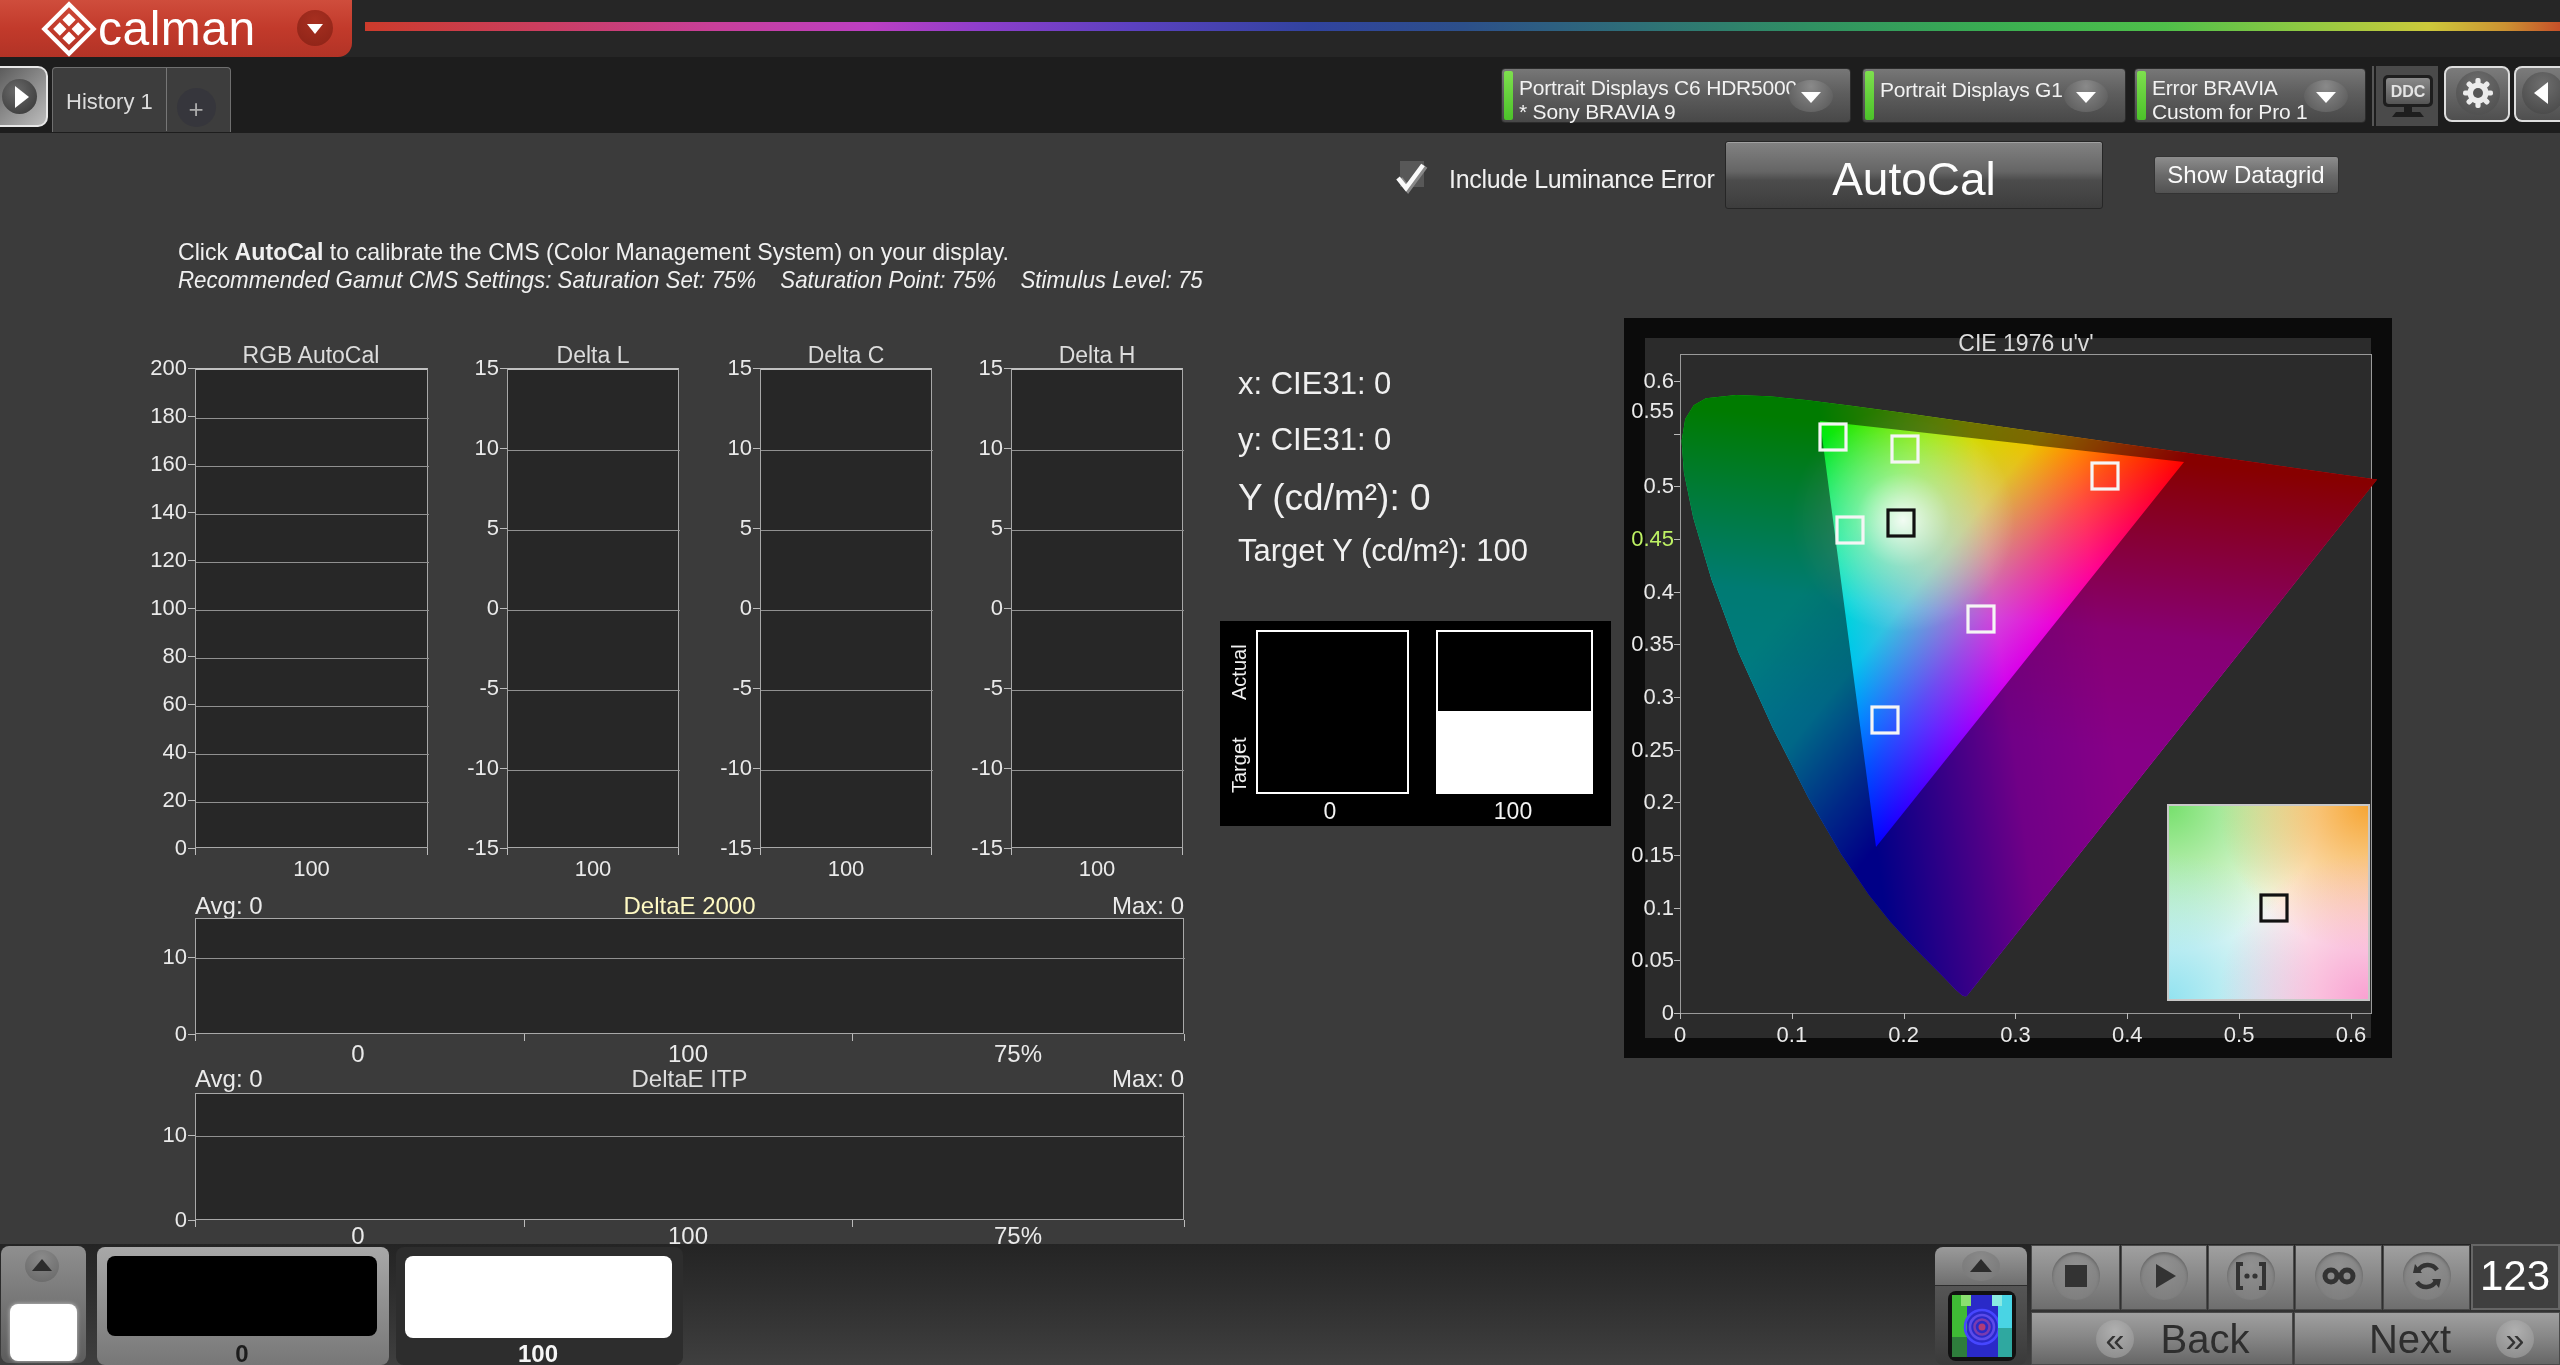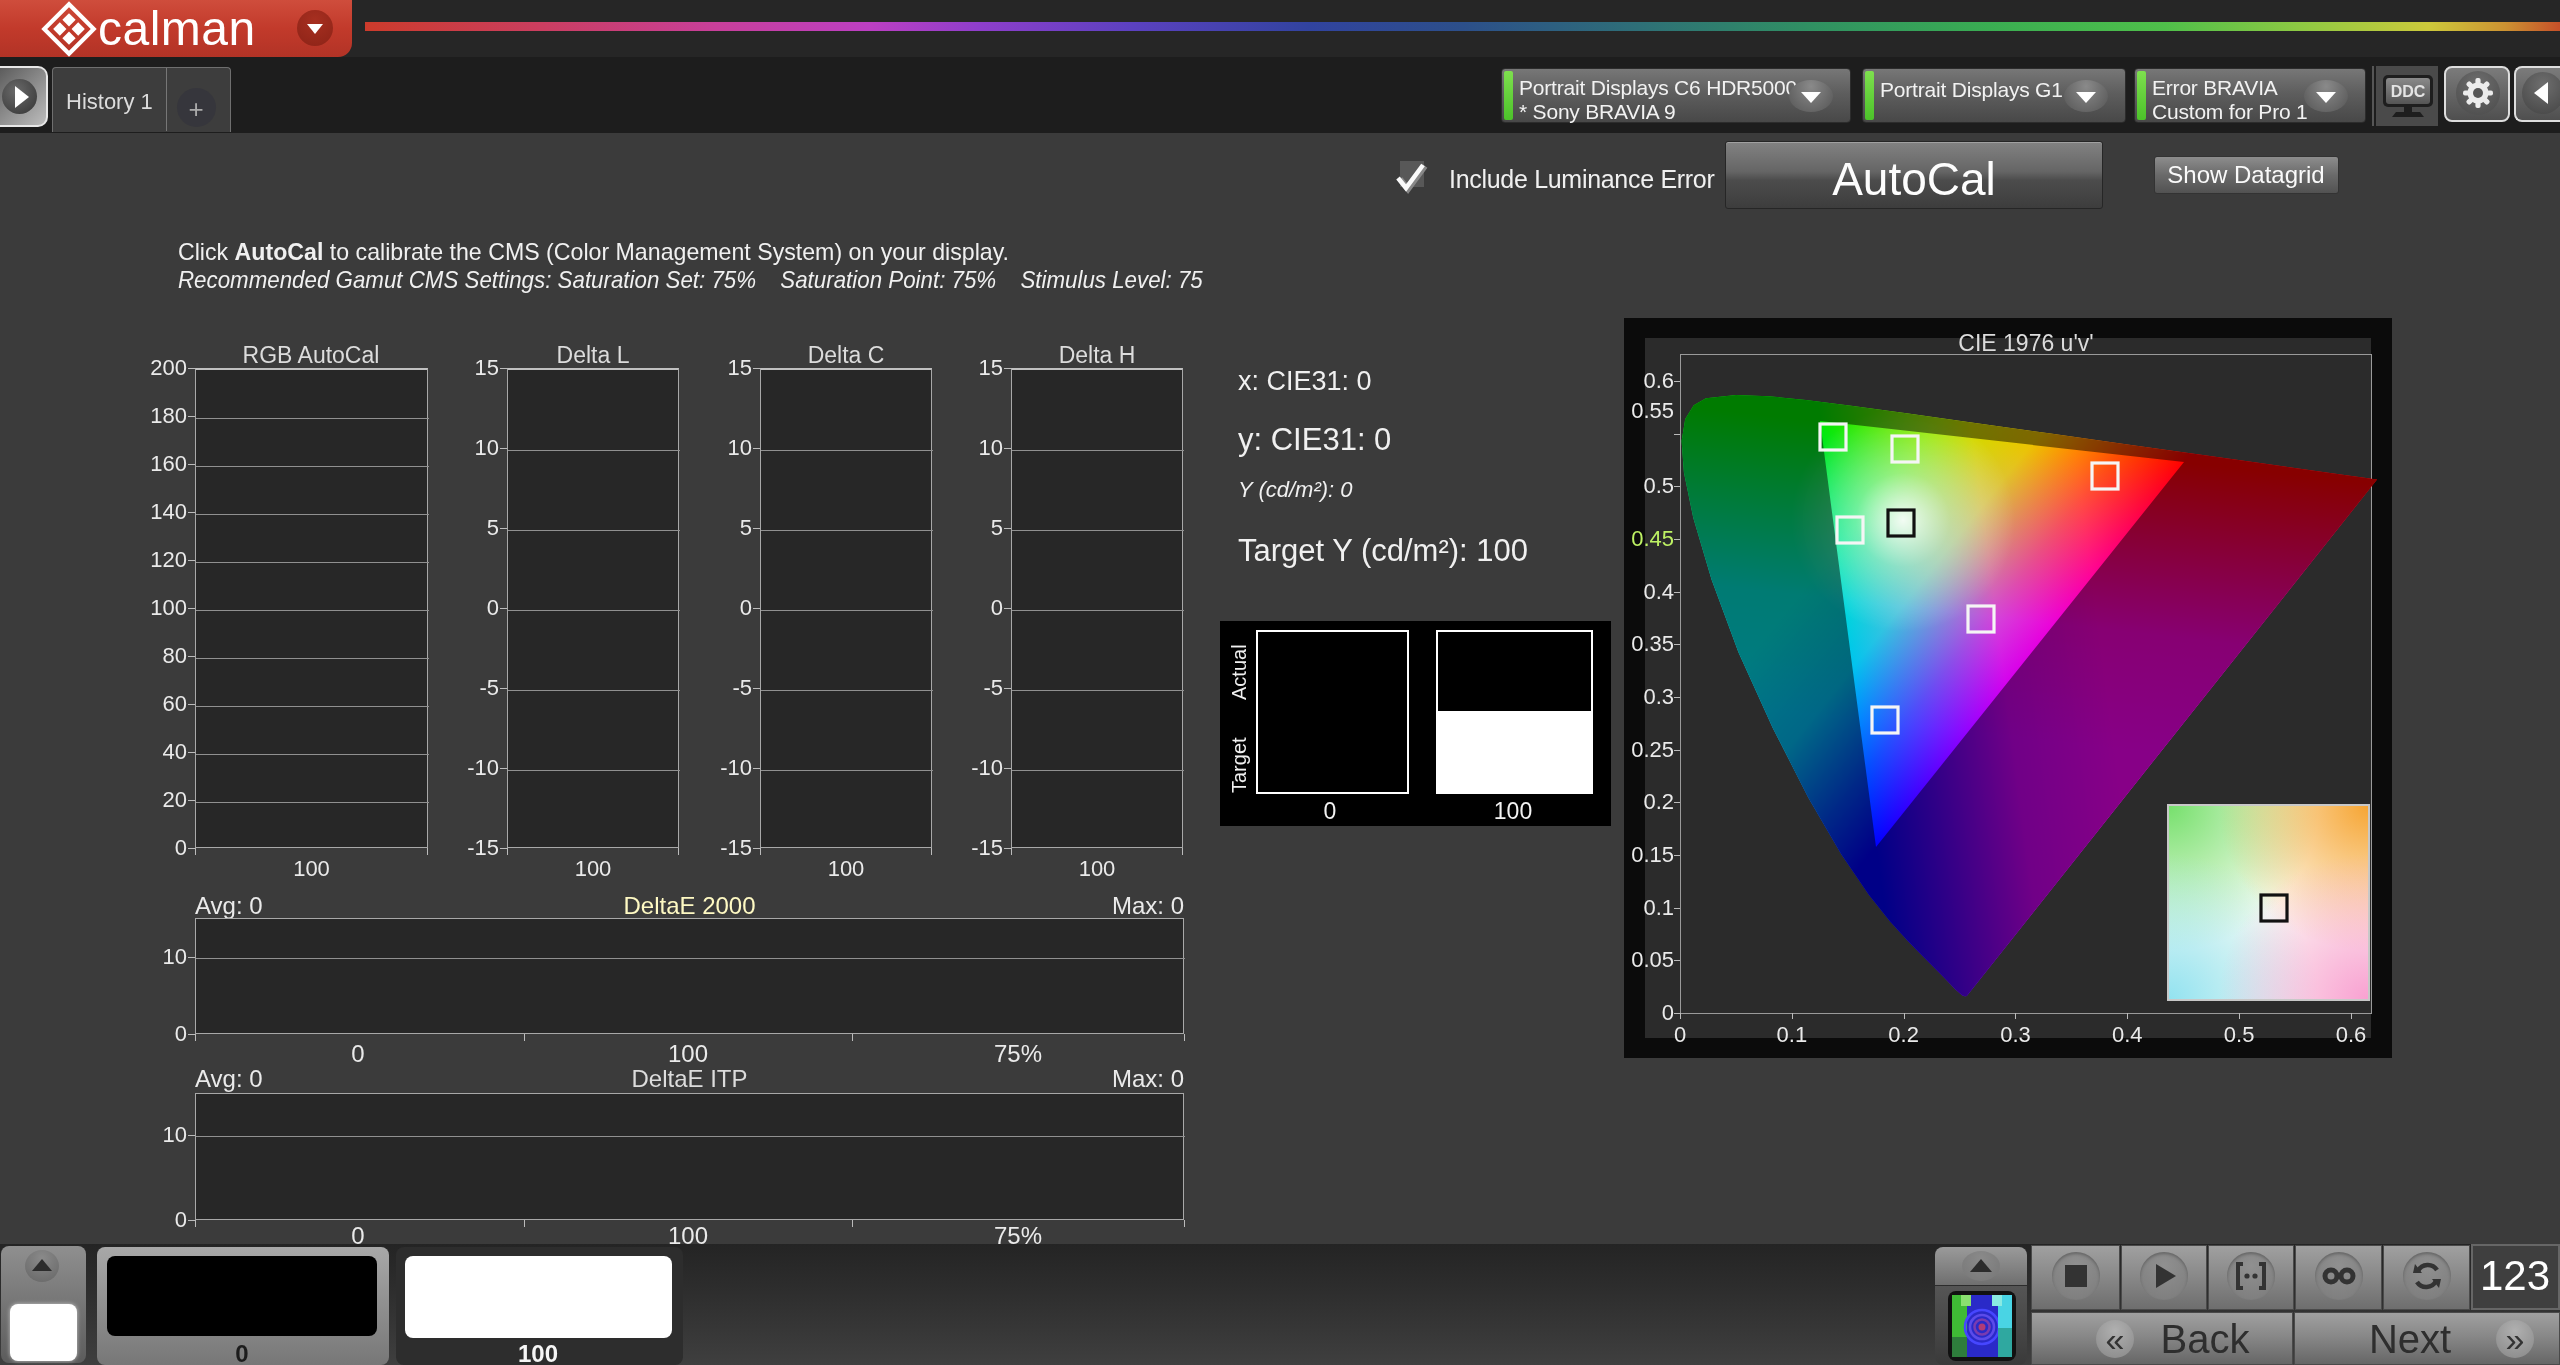--- a/index.html
+++ b/index.html
@@ -244,23 +244,23 @@
     <div style="position:absolute;left:188px;top:1135px;width:7px;height:1px;background:#bbb;"></div>
     <div style="position:absolute;right:2373px;top:1207px;font-size:22px;color:#eaeaea;white-space:nowrap;">0</div>
     <div style="position:absolute;left:188px;top:1220px;width:7px;height:1px;background:#bbb;"></div>
     <div style="position:absolute;left:195px;top:1220px;width:1px;height:7px;background:#bbb;"></div>
     <div style="position:absolute;left:524px;top:1220px;width:1px;height:7px;background:#bbb;"></div>
     <div style="position:absolute;left:852px;top:1220px;width:1px;height:7px;background:#bbb;"></div>
     <div style="position:absolute;left:1184px;top:1220px;width:1px;height:7px;background:#bbb;"></div>
     <div style="position:absolute;left:158px;top:1222px;width:400px;text-align:center;font-size:24px;color:#eaeaea;white-space:nowrap;">0</div>
     <div style="position:absolute;left:488px;top:1222px;width:400px;text-align:center;font-size:24px;color:#eaeaea;white-space:nowrap;">100</div>
     <div style="position:absolute;left:818px;top:1222px;width:400px;text-align:center;font-size:24px;color:#eaeaea;white-space:nowrap;">75%</div>
-<div style="position:absolute;left:1238px;top:366px;font-size:27px;color:#f0f0f0;white-space:nowrap;">x: CIE31: 0</div>
+<div style="position:absolute;left:1238px;top:366px;font-size:31px;color:#f0f0f0;white-space:nowrap;">x: CIE31: 0</div>
 <div style="position:absolute;left:1238px;top:422px;font-size:31px;color:#f0f0f0;white-space:nowrap;">y: CIE31: 0</div>
-<div style="position:absolute;left:1238px;top:477px;font-size:22px;color:#f0f0f0;white-space:nowrap;font-style:italic;">Y (cd/m²): 0</div>
+<div style="position:absolute;left:1238px;top:477px;font-size:37px;color:#f0f0f0;white-space:nowrap;">Y (cd/m²): 0</div>
 <div style="position:absolute;left:1238px;top:533px;font-size:31px;color:#f0f0f0;white-space:nowrap;">Target Y (cd/m²): 100</div>
 <div style="position:absolute;left:1220px;top:621px;width:391px;height:205px;background:#000;"></div>
 <div style="position:absolute;left:1228px;top:700px;font-size:20px;color:#f0f0f0;white-space:nowrap;transform:rotate(-90deg);transform-origin:left top;">Actual</div>
 <div style="position:absolute;left:1228px;top:793px;font-size:20px;color:#f0f0f0;white-space:nowrap;transform:rotate(-90deg);transform-origin:left top;">Target</div>
 <div style="position:absolute;left:1256px;top:630px;width:153px;height:164px;background:#000;border:2px solid #fff;"></div>
 <div style="position:absolute;left:1436px;top:630px;width:157px;height:164px;border:2px solid #fff;background:linear-gradient(180deg,#000 0%,#000 49.4%,#fff 49.4%,#fff 100%);"></div>
 <div style="position:absolute;left:1130px;top:798px;width:400px;text-align:center;font-size:23px;color:#f2f2f2;white-space:nowrap;">0</div>
 <div style="position:absolute;left:1313px;top:798px;width:400px;text-align:center;font-size:23px;color:#f2f2f2;white-space:nowrap;">100</div>
 <div style="position:absolute;left:1624px;top:318px;width:768px;height:740px;background:#0b0b0b;"></div>
 <div style="position:absolute;left:1645px;top:338px;width:726px;height:700px;background:#2b2b2b;"></div>

